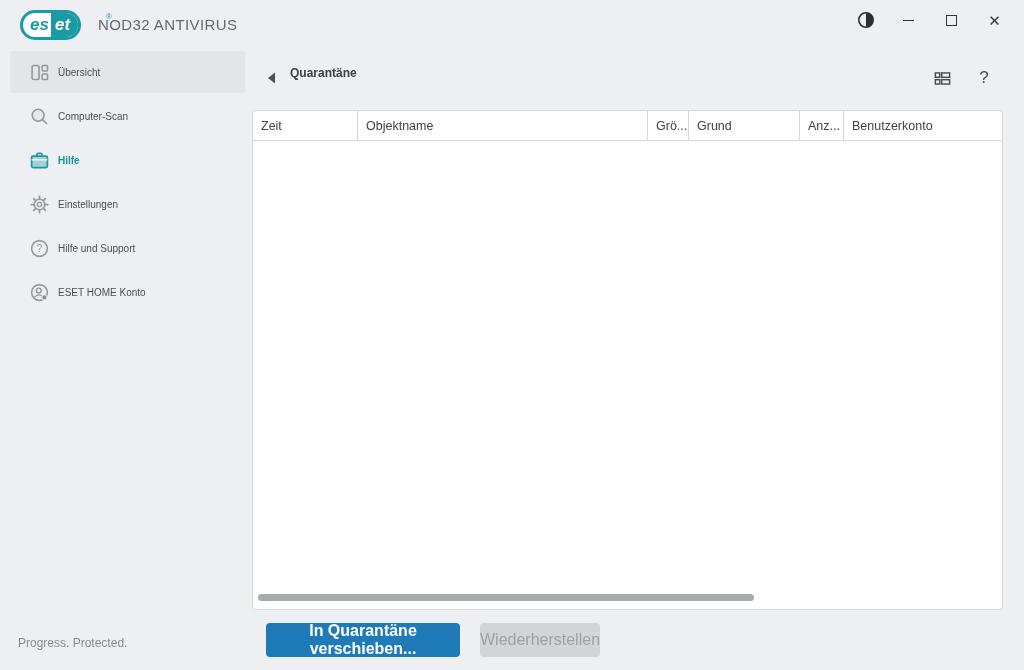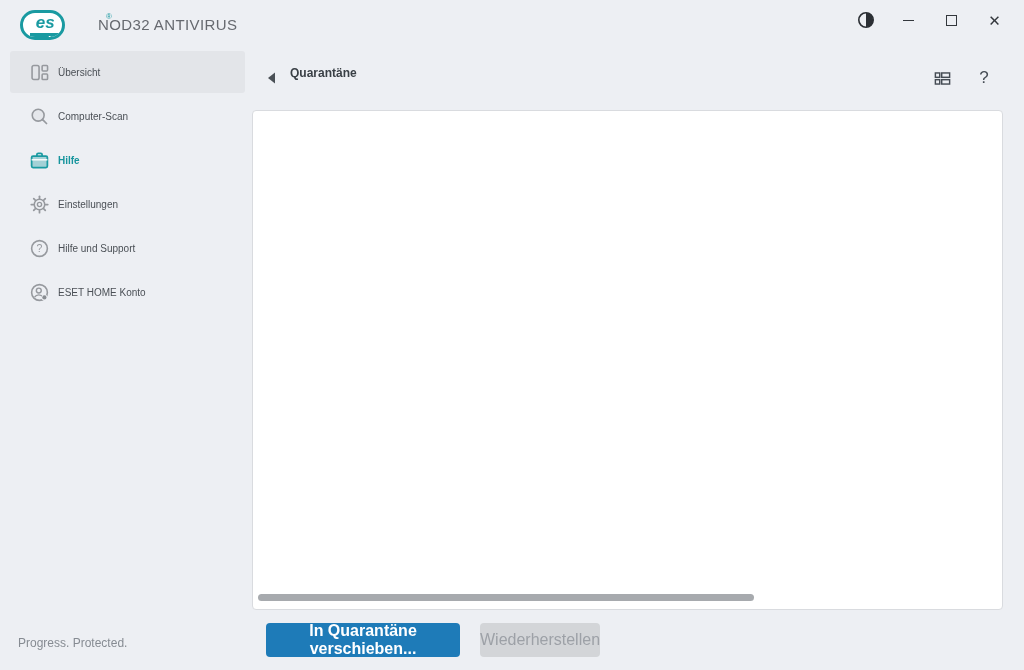--- a/index.html
+++ b/index.html
@@ -12,26 +12,25 @@
     color:#4b5056;
   }
 
   
   .titlebar { position:absolute; left:0; top:0; width:1024px; height:50px; }
   .logo-wrap { position:absolute; left:20px; top:10px; display:flex; align-items:center; }
   .logo-pill {
     display:flex; align-items:center; height:30px; border:3px solid #1a9aa1;
     border-radius:16px; background:#ffffff; overflow:hidden; padding-left:7px;
     position:relative;
-    flex-direction:column;
   }
   .logo-es { color:#1a9aa1; font-weight:bold; font-size:17px; letter-spacing:0; padding-right:2px; font-style:italic; }
   .logo-et {
     background:#1a9aa1; color:#ffffff; font-weight:bold; font-size:17px;
-    height:100%; display:flex; align-items:center; padding:0 8px 0 4px; font-style:italic;font-family:Liberation Mono, monospace;
+    height:100%; display:flex; align-items:center; padding:0 8px 0 4px; font-style:italic;
   }
   .logo-reg { position:absolute; left:86px; top:2px; font-size:8px; color:#1a9aa1; }
   .product-name { position:absolute; left:98px; top:16px; font-size:15px; color:#66696f; letter-spacing:0.4px; }
   .win-controls { position:absolute; right:8px; top:0; height:40px; display:flex; align-items:center; }
   .win-btn { width:43px; height:36px; display:flex; align-items:center; justify-content:center; cursor:default; }
   .min-glyph { display:block; width:11px; border-top:1.6px solid #33373c; }
   .max-glyph { display:block; width:11px; height:11px; border:1.6px solid #33373c; }
   .close-glyph { font-size:15px; color:#33373c; line-height:1; }
 
   
@@ -224,20 +223,28 @@
         </g>
       </svg>
     </div>
     <div class="hdr-icon-btn">
       <span class="hdr-help">?</span>
     </div>
   </div>
 </div>
 
 <div class="panel">
+  <div class="thead">
+    <div class="th col-zeit">Zeit</div>
+    <div class="th col-objekt">Objektname</div>
+    <div class="th col-groesse">Grö...</div>
+    <div class="th col-grund">Grund</div>
+    <div class="th col-anzahl">Anz...</div>
+    <div class="th col-konto">Benutzerkonto</div>
+  </div>
   <div class="tbody"></div>
   <div class="hscrollbar"></div>
 </div>
 
 <div class="btn-row">
   <button class="btn btn-primary">In Quarantäne verschieben...</button>
   <button class="btn btn-disabled" disabled="">Wiederherstellen</button>
 </div>
 
 <div class="status-text">Progress. Protected.</div>

